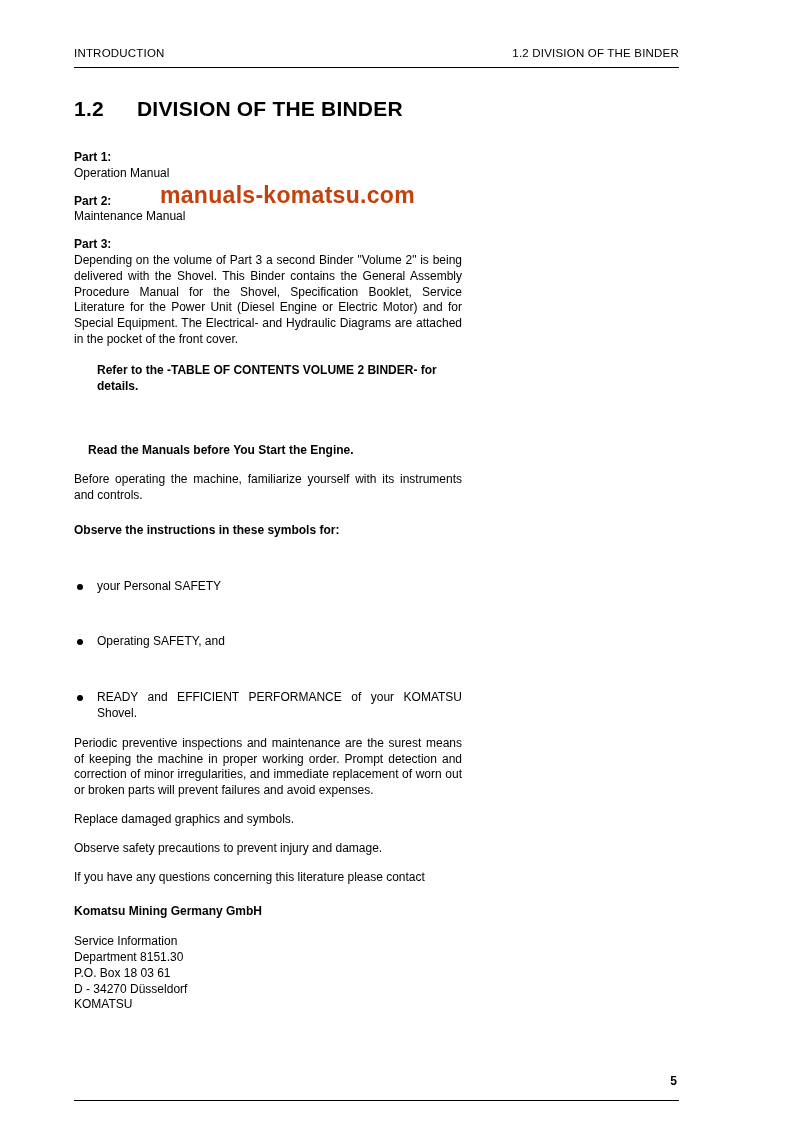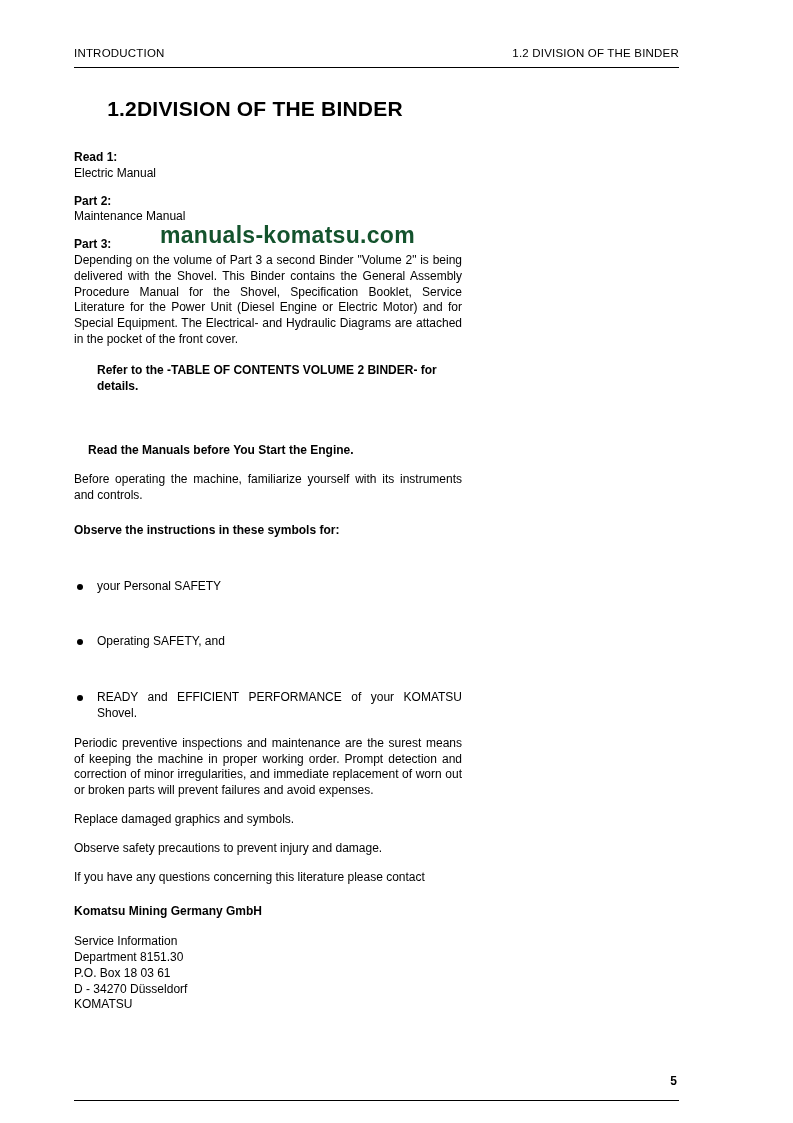--- a/index.html
+++ b/index.html
@@ -45,21 +45,20 @@
     left: 74px;
     top: 97px;
     font-size: 21px;
     font-weight: bold;
     letter-spacing: 0.2px;
     white-space: nowrap;
   }
   .doc-title .num {
     display: inline-block;
     width: 63px;
-    text-align: right;
   }
   
   .content {
     position: absolute;
     left: 74px;
     top: 150px;
     width: 388px;
     font-size: 12px;
     line-height: 15.8px;
   }
@@ -114,24 +113,23 @@
   .address-line {
     line-height: 15.8px;
   }
   
   .watermark {
     position: absolute;
     left: 160px;
     top: 182px;
     font-size: 23px;
     font-weight: 600;
-    color: #14532d;
+    color: #c2410c;
     letter-spacing: 0.3px;
     white-space: nowrap;
-    margin-top: 40px;
   }
   
   .page-number {
     position: absolute;
     right: 50px;
     top: 1074px;
     font-size: 12px;
     font-weight: bold;
   }
   .footer-rule {
@@ -155,22 +153,22 @@
 
   <div class="doc-title">
     <span class="num">1.2</span><span>DIVISION OF THE BINDER</span>
   </div>
 
   <div class="watermark">manuals-komatsu.com</div>
 
   <div class="content">
 
     <div class="part-block">
-      <div class="part-label">Read 1:</div>
-      <div>Electric Manual</div>
+      <div class="part-label">Part 1:</div>
+      <div>Operation Manual</div>
     </div>
 
     <div class="part-block">
       <div class="part-label">Part 2:</div>
       <div>Maintenance Manual</div>
     </div>
 
     <div class="part-block">
       <div class="part-label">Part 3:</div>
       <div class="para" style="margin-bottom:0;">Depending on the volume of Part 3 a second Binder "Volume 2" is being delivered with the Shovel. This Binder contains the General Assembly Procedure Manual for the Shovel, Specification Booklet, Service Literature for the Power Unit (Diesel Engine or Electric Motor) and for Special Equipment. The Electrical- and Hydraulic Diagrams are attached in the pocket of the front cover.</div>

